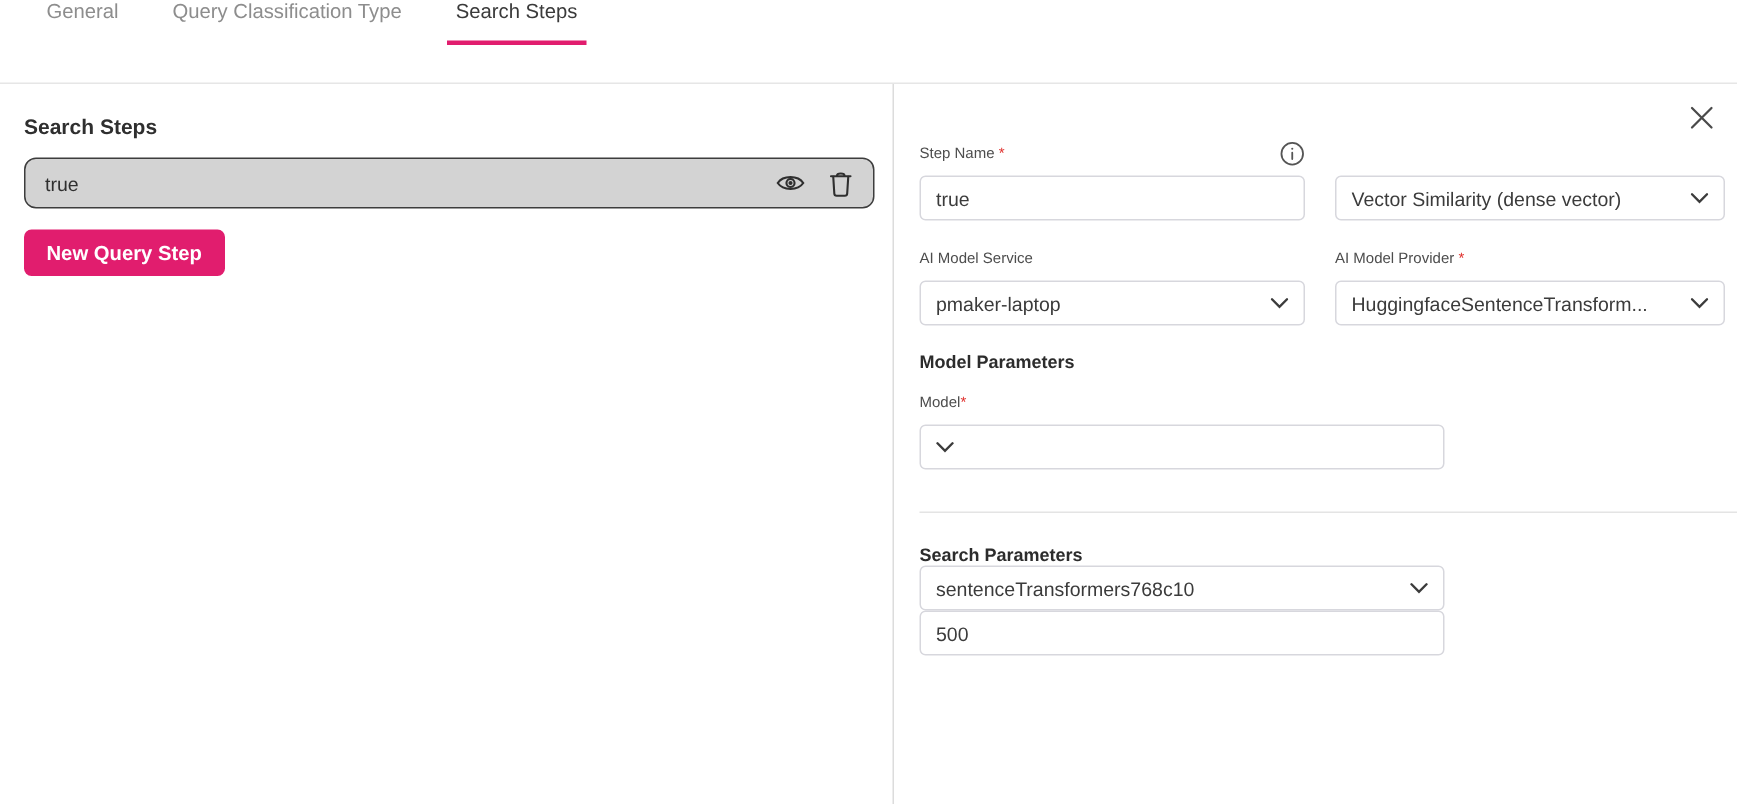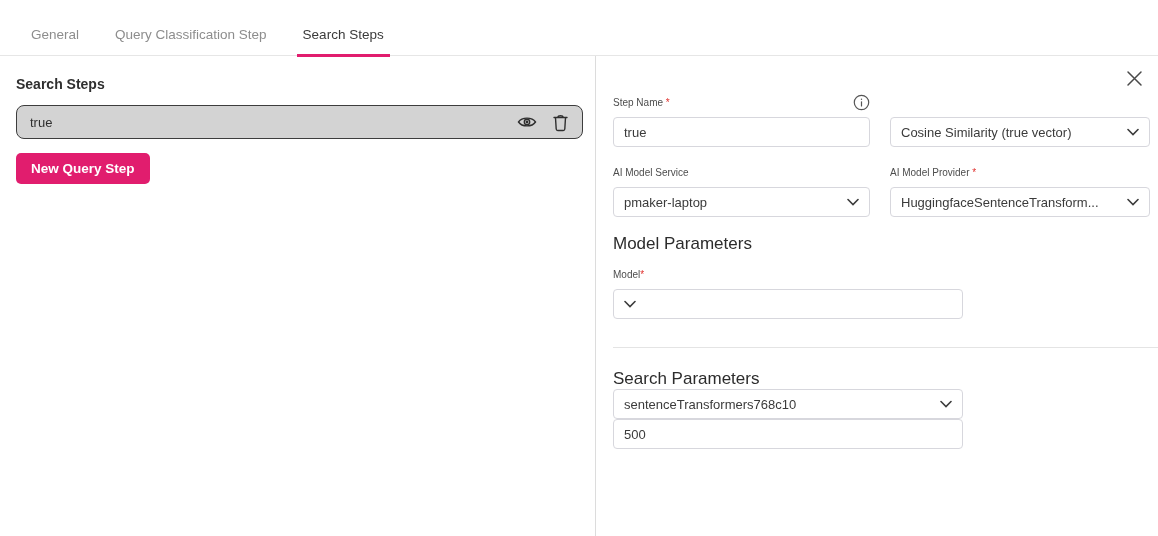--- a/index.html
+++ b/index.html
@@ -14,21 +14,21 @@
     --text-muted:#8d8d8d;
   }
   *{box-sizing:border-box;}
   html,body{margin:0;padding:0;}
   body{
     width:1158px;height:536px;overflow:hidden;background:#fff;
     font-family:"Liberation Sans",sans-serif;color:var(--text-dark);
   }
   
   .tabbar{
-    display:flex;align-items:flex-end;gap:24px;height:56px;
+    display:flex;align-items:flex-start;gap:24px;height:56px;
     padding:0 0 0 25px;border-bottom:1px solid #e6e6e6;
   }
   .tab{
     position:relative;display:flex;align-items:flex-end;
     padding:0 6px 13px;font-size:13.5px;color:var(--text-muted);cursor:pointer;
     white-space:nowrap;
   }
   .tab.active{color:#3a3a3a;}
   .tab.active::after{
     content:"";position:absolute;left:0;right:0;bottom:-2px;height:3px;
@@ -73,32 +73,32 @@
   .req{color:var(--required);}
   .field{
     display:flex;align-items:center;height:30px;width:100%;
     border:1px solid var(--field-border);border-radius:4px;background:#fff;
     padding:0 10px;font-size:13px;color:#3b3b3b;
   }
   input.field{font-family:"Liberation Sans",sans-serif;outline:none;}
   .select{justify-content:space-between;cursor:pointer;gap:8px;}
   .select .val{overflow:hidden;text-overflow:ellipsis;white-space:nowrap;}
   .wide{width:350px;}
-  .section-heading{font-size:17px;font-weight:400;color:#2c2c2c;}
+  .section-heading{font-size:12px;font-weight:700;color:#2c2c2c;}
   .hdivider{border:none;border-top:1px solid var(--divider);margin:28px -8px 0 0;}
   .mt17{margin-top:17px;}
   .mt12{margin-top:12px;}
   svg{display:block;}
 </style>
 </head>
 <body>
 
 <nav class="tabbar">
   <div class="tab">General</div>
-  <div class="tab">Query Classification Step</div>
+  <div class="tab">Query Classification Type</div>
   <div class="tab active">Search Steps</div>
 </nav>
 
 <div class="content">
 
   <section class="left">
     <div class="panel-heading">Search Steps</div>
 
     <div class="step-item">
       <span class="step-item-name">true</span>
@@ -143,21 +143,21 @@
         </span>
       </div>
     </div>
 
     <div class="row">
       <div class="col1">
         <input class="field" value="true" style="">
       </div>
       <div class="col2">
         <div class="field select">
-          <span class="val">Cosine Similarity (true vector)</span>
+          <span class="val">Vector Similarity (dense vector)</span>
           <span>
             <svg width="12" height="8" viewBox="0 0 12 8" fill="none" stroke="#3c3c3c" stroke-width="1.6" stroke-linecap="round">
               <polyline points="1,1.5 6,6.5 11,1.5"></polyline>
             </svg>
           </span>
         </div>
       </div>
     </div>
 
     <div class="row mt17">

